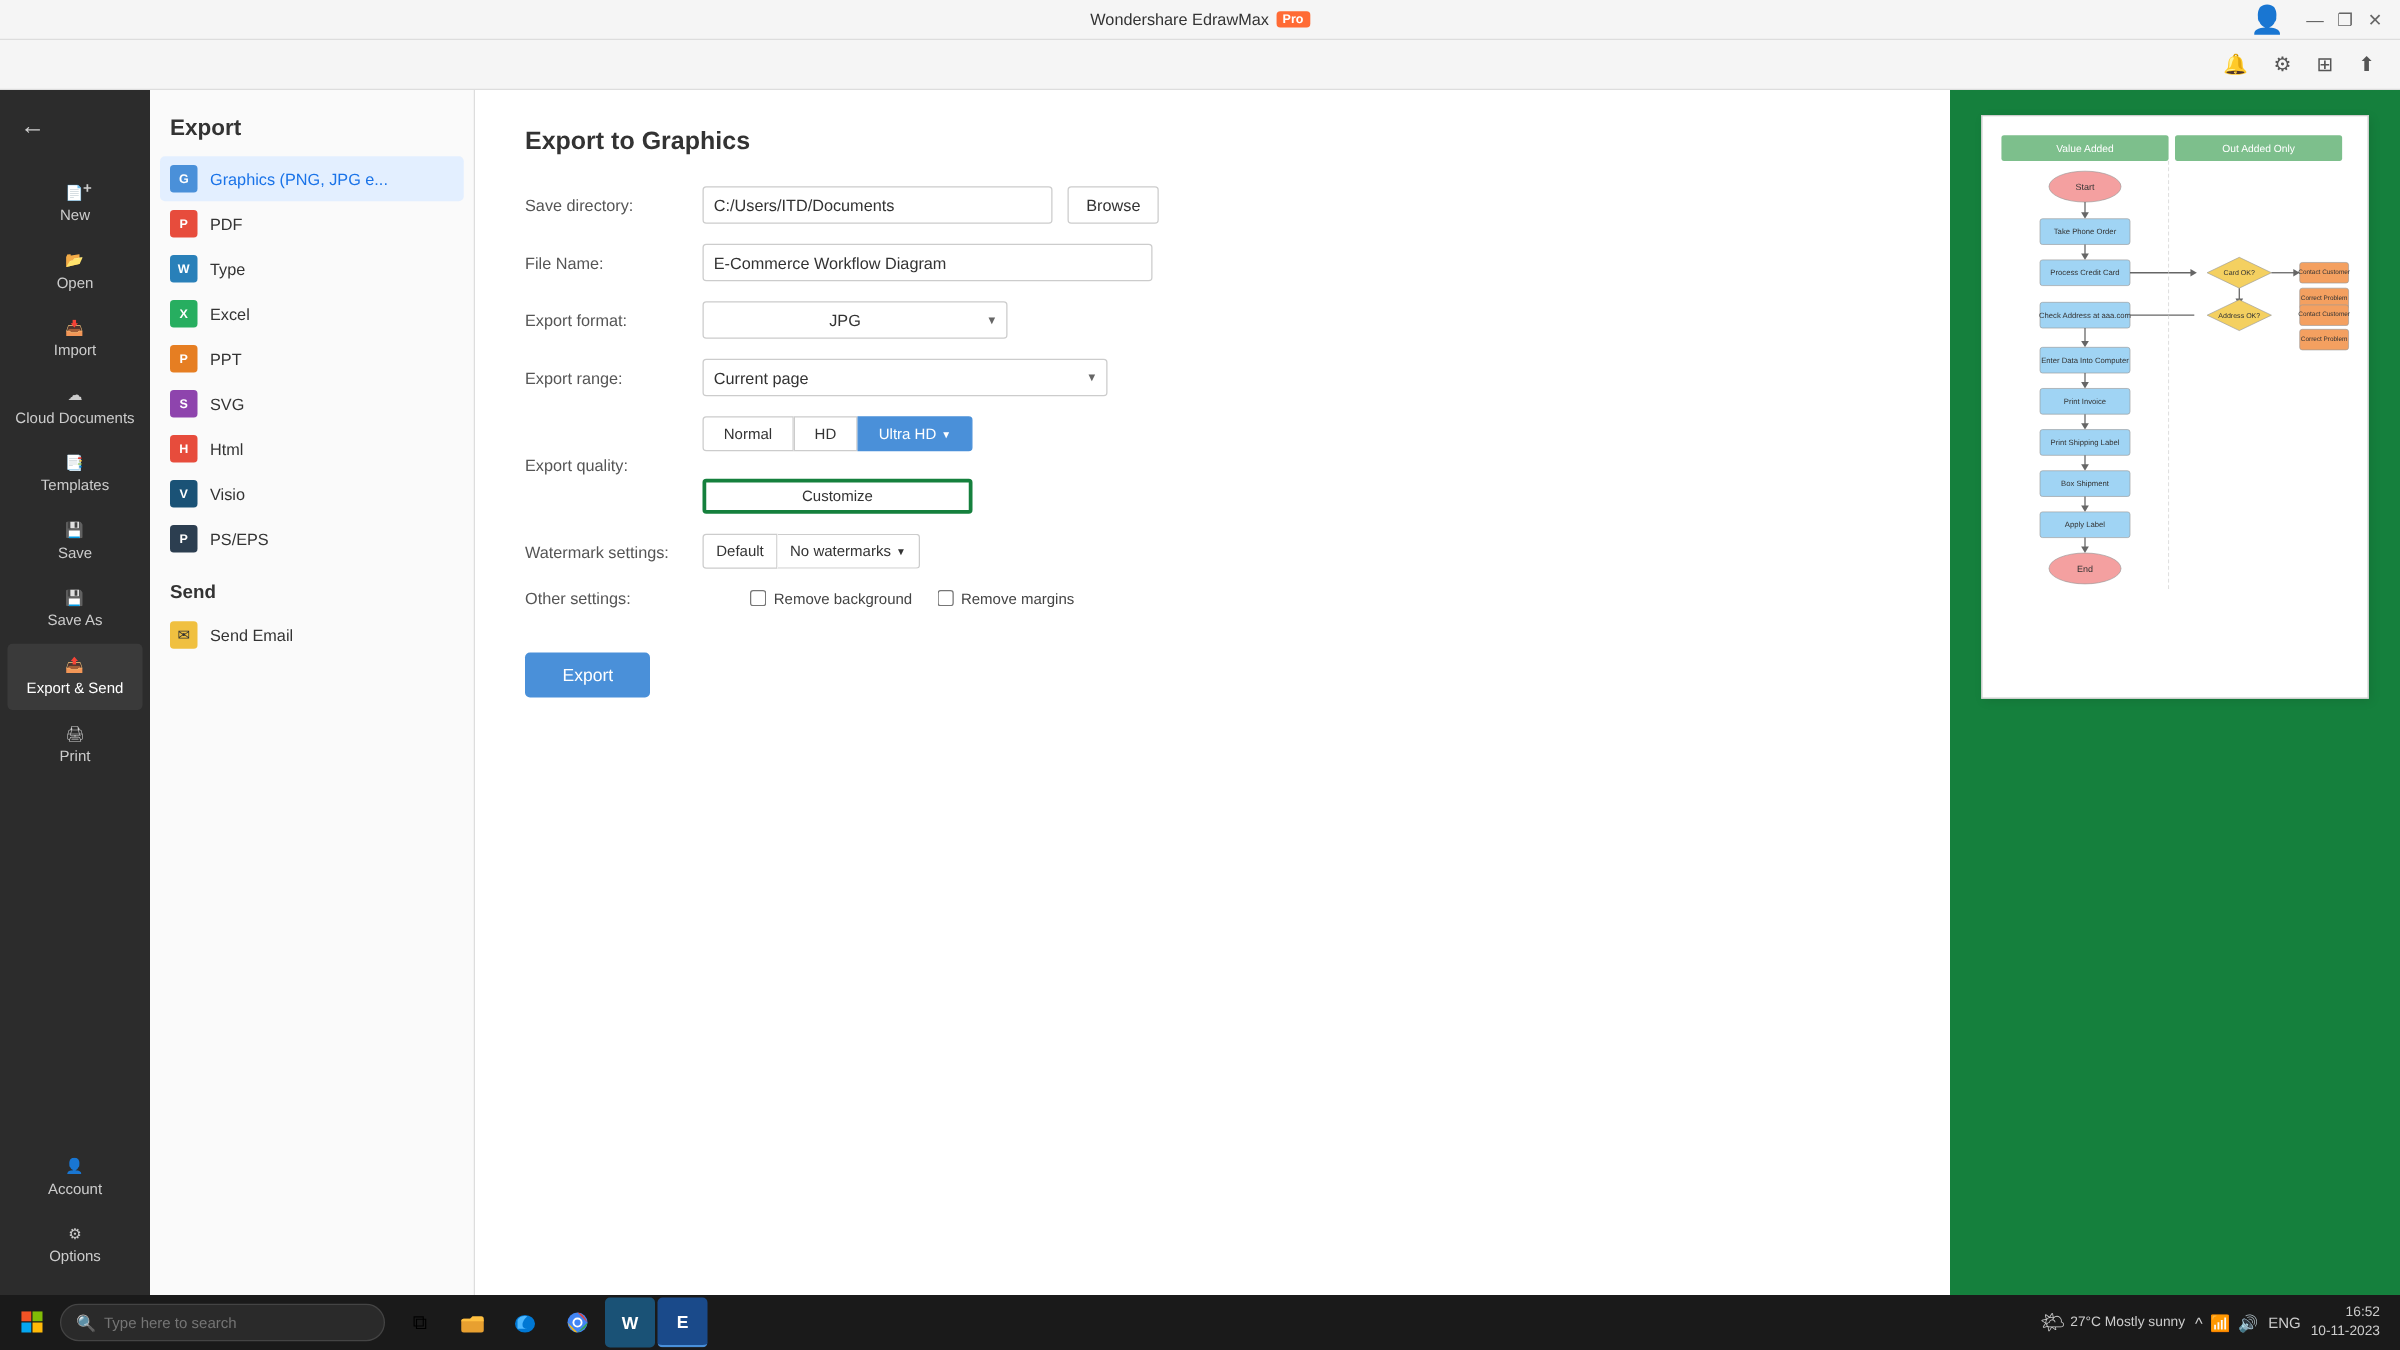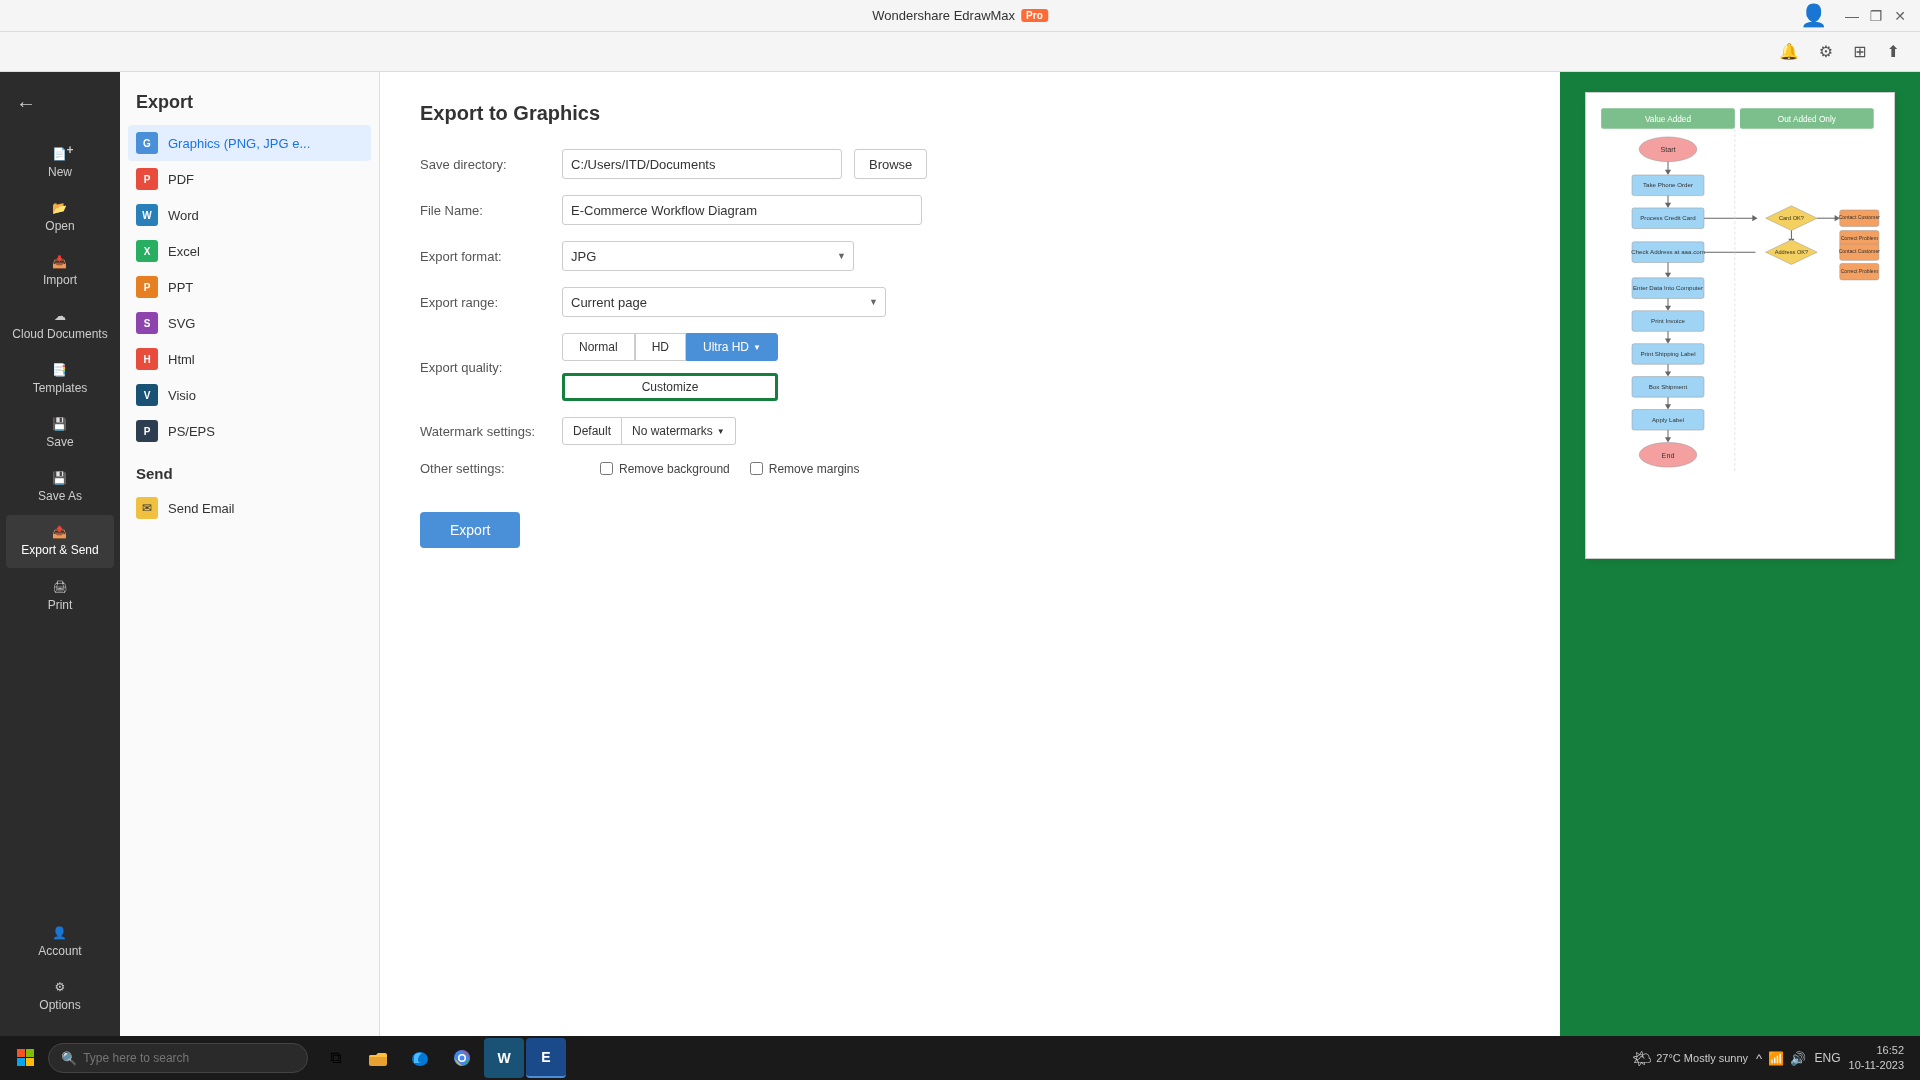--- a/index.html
+++ b/index.html
@@ -564,21 +564,21 @@
       <div class="export-file-item active">
         <div class="file-icon icon-png">G</div>
         <span>Graphics (PNG, JPG e...</span>
       </div>
       <div class="export-file-item">
         <div class="file-icon icon-pdf">P</div>
         <span>PDF</span>
       </div>
       <div class="export-file-item">
         <div class="file-icon icon-word">W</div>
-        <span>Word</span>
+        <span>Type</span>
       </div>
       <div class="export-file-item">
         <div class="file-icon icon-excel">X</div>
         <span>Excel</span>
       </div>
       <div class="export-file-item">
         <div class="file-icon icon-ppt">P</div>
         <span>PPT</span>
       </div>
       <div class="export-file-item">
@@ -618,21 +618,21 @@
     
     <div class="form-row">
       <span class="form-label">File Name:</span>
       <input class="form-input filename-input" type="text" value="E-Commerce Workflow Diagram" style="">
     </div>
 
     
     <div class="form-row">
       <span class="form-label">Export format:</span>
       <div class="select-wrapper">
-        <select class="form-select" style="width:292px;">
+        <select class="form-select" style="width:244px;text-align:center;">
           <option>JPG</option>
           <option>PNG</option>
           <option>BMP</option>
           <option>GIF</option>
           <option>TIFF</option>
         </select>
       </div>
     </div>
 
     
@@ -643,21 +643,21 @@
           <option>Current page</option>
           <option>All pages</option>
           <option>Selected objects</option>
         </select>
       </div>
     </div>
 
     
     <div class="form-row">
       <span class="form-label">Export quality:</span>
-      <div style="display:flex;flex-direction:column;gap:6px;">
+      <div style="display:flex;flex-direction:column;gap:16px;">
         <div class="quality-group">
           <button class="quality-btn">Normal</button>
           <button class="quality-btn">HD</button>
           <button class="quality-btn active quality-btn-last">
             <span>Ultra HD</span>
             <span style="font-size:8px;">▼</span>
           </button>
         </div>
         <button class="customize-btn">Customize</button>
       </div>

